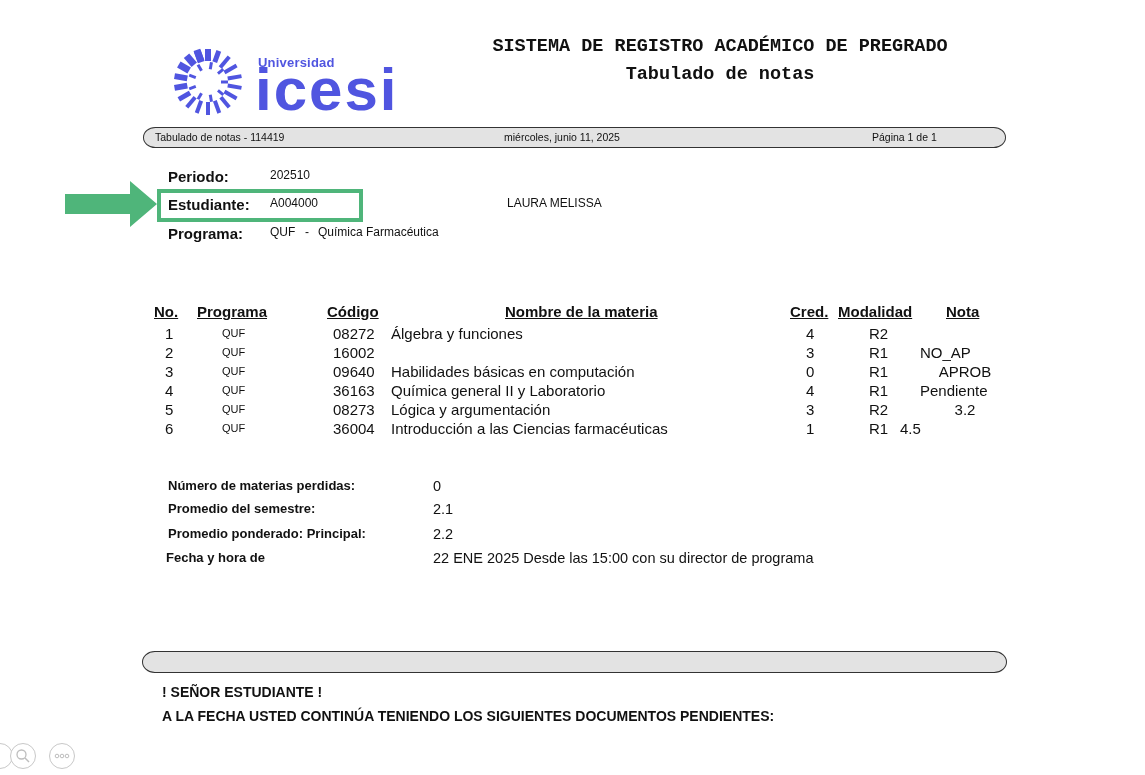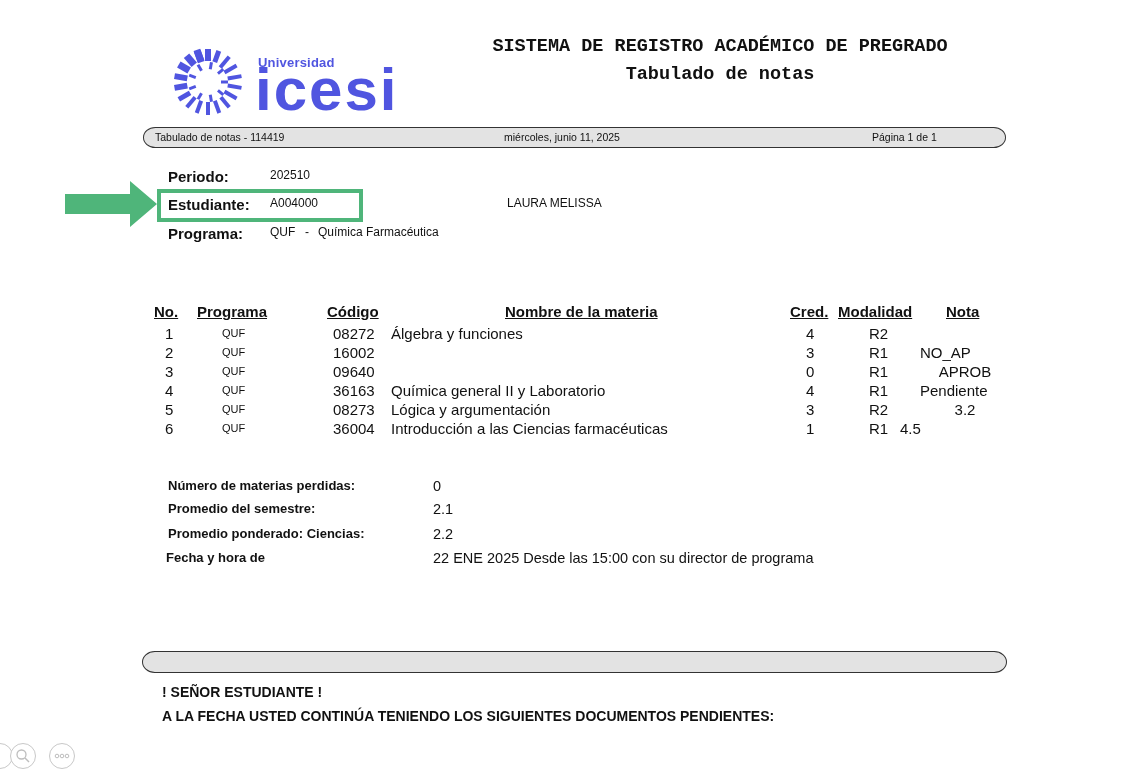--- a/index.html
+++ b/index.html
@@ -134,20 +134,21 @@
     <span class="abs td" style="left:333px;">16002</span>
     <span class="abs td" style="left:806px;">3</span>
     <span class="abs td" style="left:869px;">R1</span>
     <span class="abs td" style="left:920px;width:90px;text-align:left;">NO_AP</span>
   </div>
 
   <div class="abs" style="top:38px;left:0;width:1145px;height:19px;">
     <span class="abs td" style="left:165px;">3</span>
     <span class="abs td-small" style="left:222px;">QUF</span>
     <span class="abs td" style="left:333px;">09640</span>
+    <span class="abs td" style="left:391px;">Habilidades básicas en computación</span>
     <span class="abs td" style="left:806px;">0</span>
     <span class="abs td" style="left:869px;">R1</span>
     <span class="abs td" style="left:920px;width:90px;text-align:center;">APROB</span>
   </div>
 
   <div class="abs" style="top:57px;left:0;width:1145px;height:19px;">
     <span class="abs td" style="left:165px;">4</span>
     <span class="abs td-small" style="left:222px;">QUF</span>
     <span class="abs td" style="left:333px;">36163</span>
     <span class="abs td" style="left:391px;">Química general II y Laboratorio</span>
@@ -176,21 +177,21 @@
     <span class="abs td" style="left:900px;width:90px;text-align:left;">4.5</span>
   </div>
 </div>
 
 <div class="abs sum-label" style="left:168px;top:478px;">Número de materias perdidas:</div>
 <div class="abs sum-val" style="left:433px;top:478px;">0</div>
 
 <div class="abs sum-label" style="left:168px;top:501px;">Promedio del semestre:</div>
 <div class="abs sum-val" style="left:433px;top:501px;">2.1</div>
 
-<div class="abs sum-label" style="left:168px;top:526px;">Promedio ponderado: Ciencias:</div>
+<div class="abs sum-label" style="left:168px;top:526px;">Promedio ponderado: Principal:</div>
 <div class="abs sum-val" style="left:433px;top:526px;">2.2</div>
 
 <div class="abs sum-label" style="left:166px;top:550px;">Fecha y hora de</div>
 <div class="abs sum-val" style="left:433px;top:550px;">22 ENE 2025 Desde las 15:00 con su director de programa</div>
 
 <div class="abs band2"></div>
 
 <div class="abs notice" style="top:684px;">! SEÑOR ESTUDIANTE !</div>
 <div class="abs notice" style="top:708px;">A LA FECHA USTED CONTINÚA TENIENDO LOS SIGUIENTES DOCUMENTOS PENDIENTES:</div>
 

